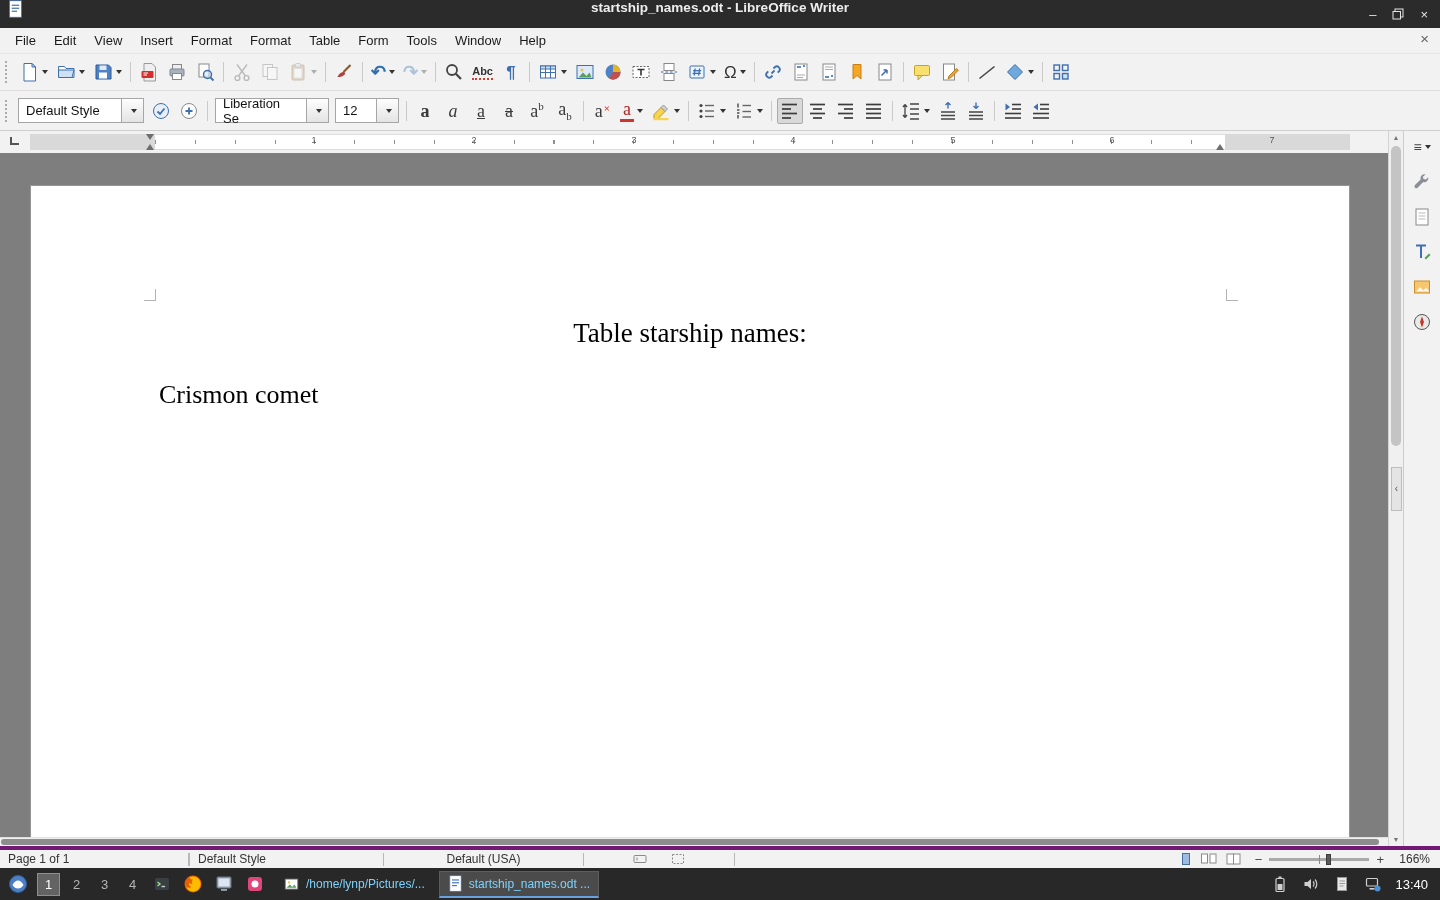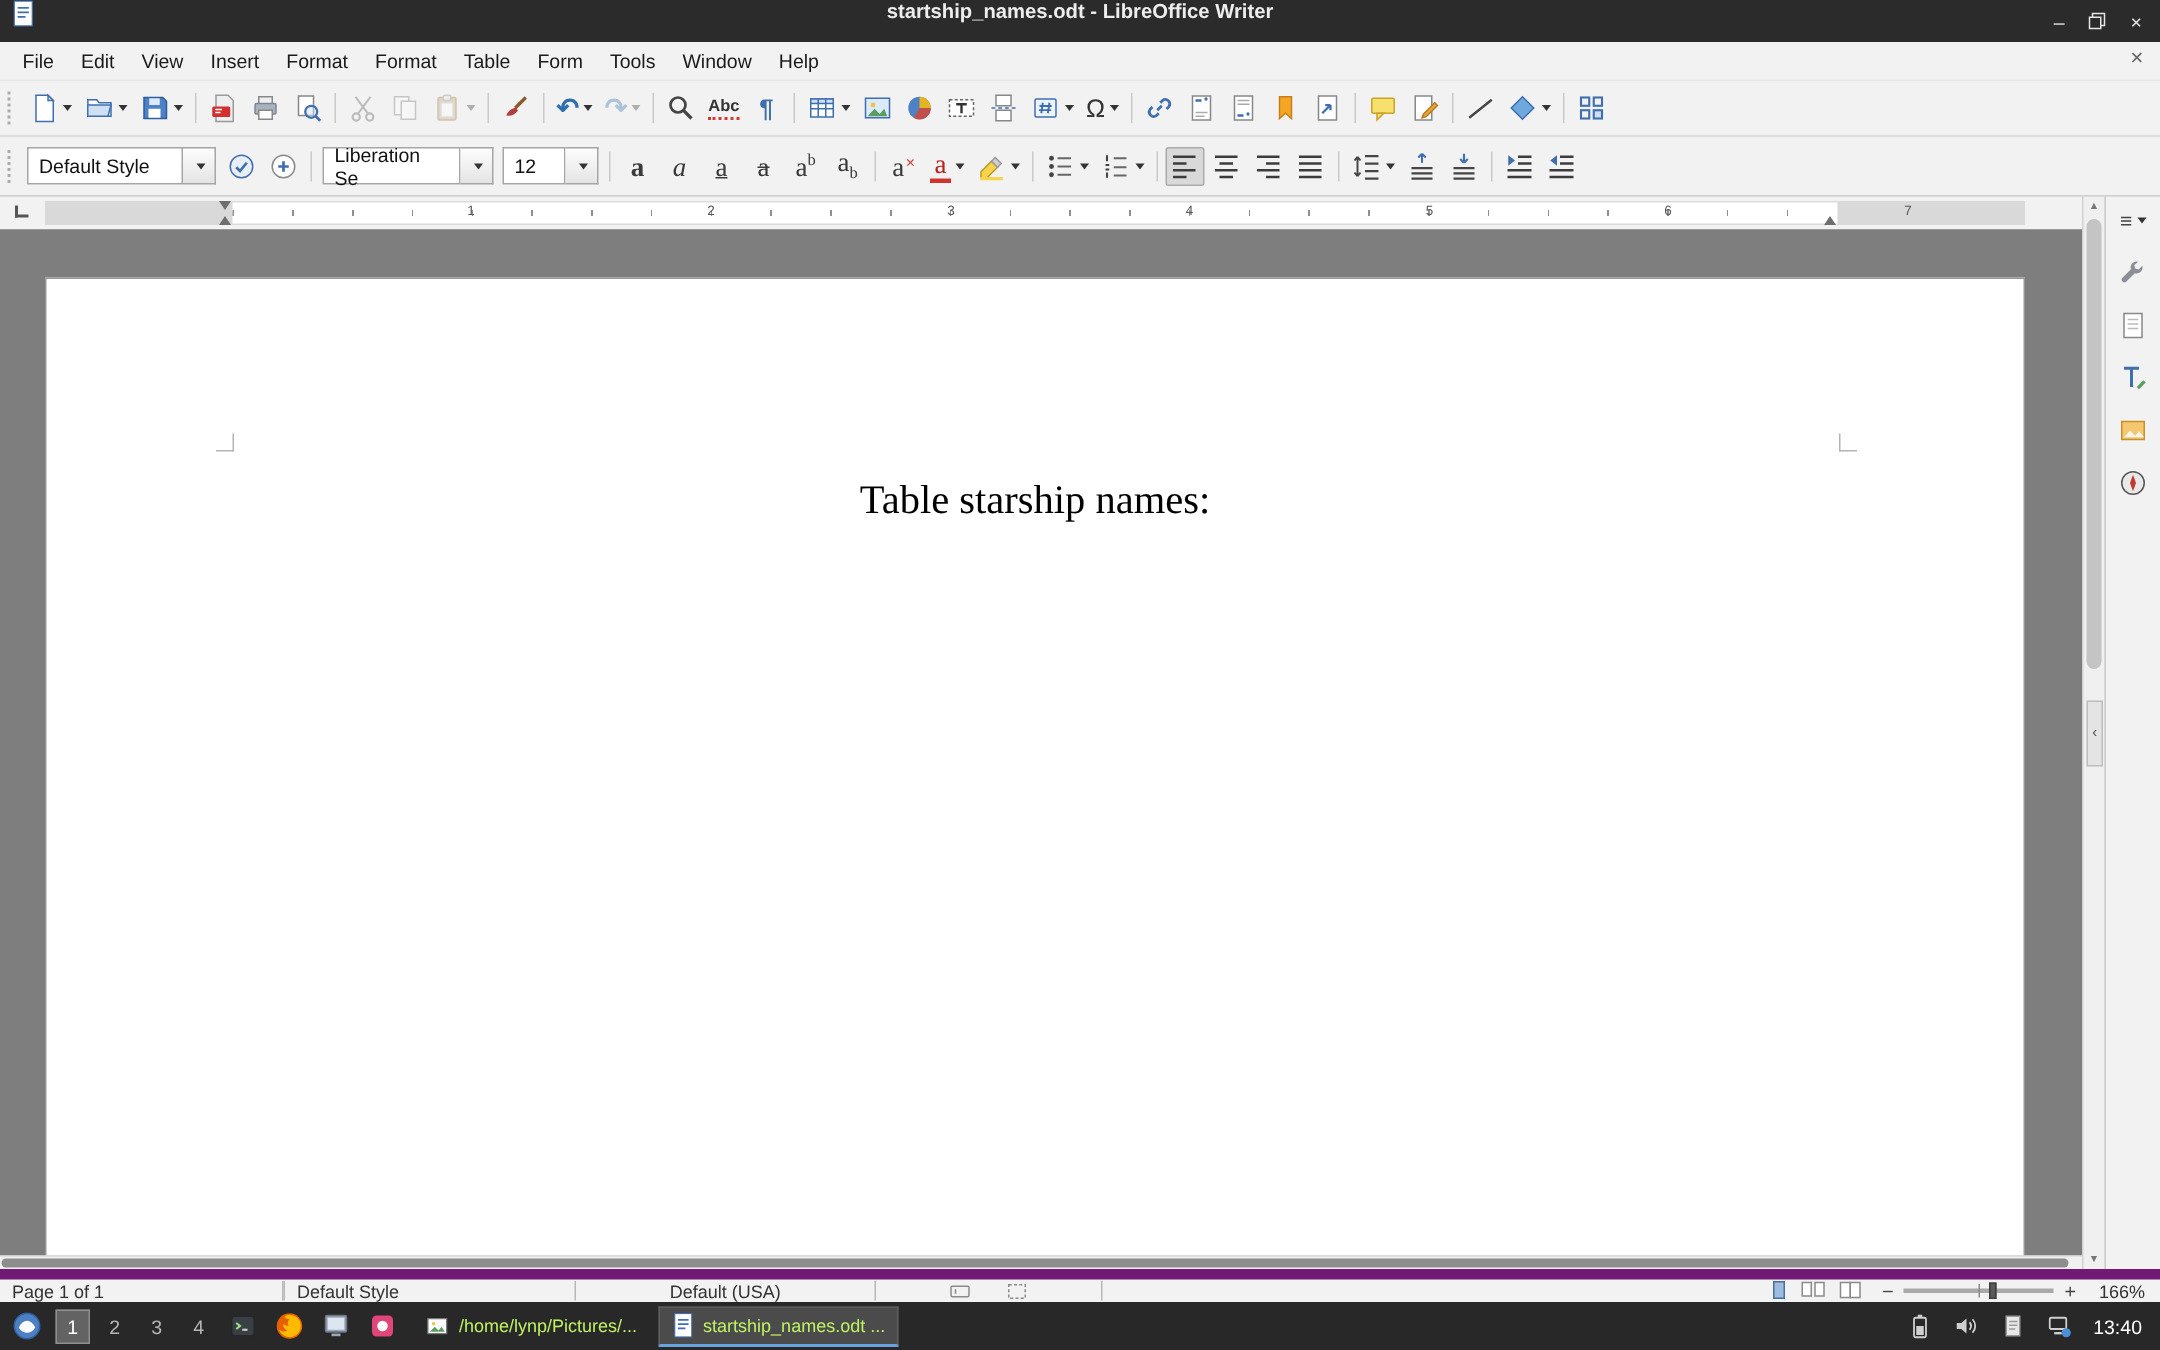--- a/index.html
+++ b/index.html
@@ -79,42 +79,42 @@
   .vscroll{width:15px;background:#f0f0f0;border-left:1px solid #d2d2d2;position:relative;flex:none}
   .varr{position:absolute;left:0;right:0;text-align:center;font-size:7px;color:#777}
   .varr.up{top:3px}.varr.down{bottom:3px}
   .vthumb{position:absolute;left:2px;right:2px;top:15px;height:300px;background:#c4c4c4;border-radius:6px}
   .side-handle{position:absolute;left:2px;top:calc(50% - 22px);width:11px;height:44px;background:#e4e4e4;border:1px solid #bdbdbd;display:flex;align-items:center;justify-content:center;font-size:10px;color:#555;z-index:2}
   .sidebar{width:37px;background:#f2f2f2;border-left:1px solid #ccc;display:flex;flex-direction:column;align-items:center;padding-top:2px;gap:7px;flex:none}
   .sbtn{width:28px;height:28px;display:flex;align-items:center;justify-content:center;border-radius:3px}
   .sbtn .glyph{font-size:14px;color:#444}
 
   
-  .statusbar{height:22px;background:#f2f2f2;border-top:7px solid #701a75;display:flex;align-items:center;font-size:12px;color:#333;flex:none}
+  .statusbar{height:22px;background:#f2f2f2;border-top:4px solid #701a75;display:flex;align-items:center;font-size:12px;color:#333;flex:none}
   .sb-sec{padding:0 8px;display:flex;align-items:center;height:100%;gap:10px}
   .sb-div{width:1px;height:13px;background:#b8b8b8;flex:none}
   .w-page{width:188px}.w-words{width:302px}.w-style{width:193px}
   .w-lang{width:199px;justify-content:center}
   .w-modes{width:150px;justify-content:center;gap:22px}
   .sb-spacer{flex:1}
   .viewicons{display:flex;align-items:center;gap:7px;padding:0 6px}
   .zoomctl{display:flex;align-items:center;padding:0 6px}
   .zglyph{font-size:13px;color:#444;line-height:1}
   .ztrack{width:100px;height:3px;background:#a9a9a9;position:relative;margin:0 7px}
   .znotch{position:absolute;left:50%;top:-3px;width:1px;height:9px;background:#8a8a8a}
   .zthumb{position:absolute;left:57px;top:-4px;width:5px;height:11px;background:#5a5a5a;border:1px solid #3c3c3c}
   .zoompct{width:50px;text-align:right;padding-right:10px}
 
   
   .taskbar{height:32px;background:#282828;display:flex;align-items:center;color:#ddd;flex:none;padding:0 3px;gap:3px}
   .menu-btn{width:30px;height:28px;display:flex;align-items:center;justify-content:center}
   .ws{width:23px;height:23px;display:flex;align-items:center;justify-content:center;color:#b5b5b5;font-size:13px;margin:0 1px}
   .ws.active{background:#636363;border:1px solid #8f8f8f;color:#fff}
   .launcher{width:28px;height:26px;display:flex;align-items:center;justify-content:center}
-  .task-btn{height:27px;display:flex;align-items:center;gap:6px;padding:0 8px;color:#bef264;font-size:12px;margin-left:3px;max-width:196px}
+  .task-btn{height:27px;display:flex;align-items:center;gap:6px;padding:0 8px;color:#7dd3fc;font-size:12px;margin-left:3px;max-width:196px}
   .task-btn.active{background:#4b4b4b;border:1px solid #5d5d5d;border-bottom:2px solid #6aa1e0}
   .task-label{white-space:nowrap;overflow:hidden;text-overflow:ellipsis;max-width:152px}
   .tray{margin-left:auto;display:flex;align-items:center;gap:13px;padding-right:9px}
   .clock{font-size:13px;color:#fff}
 </style>
 </head>
 <body>
 
 <div class="titlebar">
   <span class="tb-appicon">
@@ -619,20 +619,21 @@
         <span class="ind rgt"></span>
       </div>
     </div>
 
     <div class="doc-area">
       <div class="page">
         <div class="cmark tl"></div>
         <div class="cmark tr"></div>
         <div class="content">
           <div class="doc-heading">Table starship names:</div>
+          <div class="doc-line">Crismon comet</div>
         </div>
       </div>
     </div>
 
     <div class="hscroll">
       <div class="hthumb"></div>
     </div>
   </div>
 
   <div class="vscroll">

